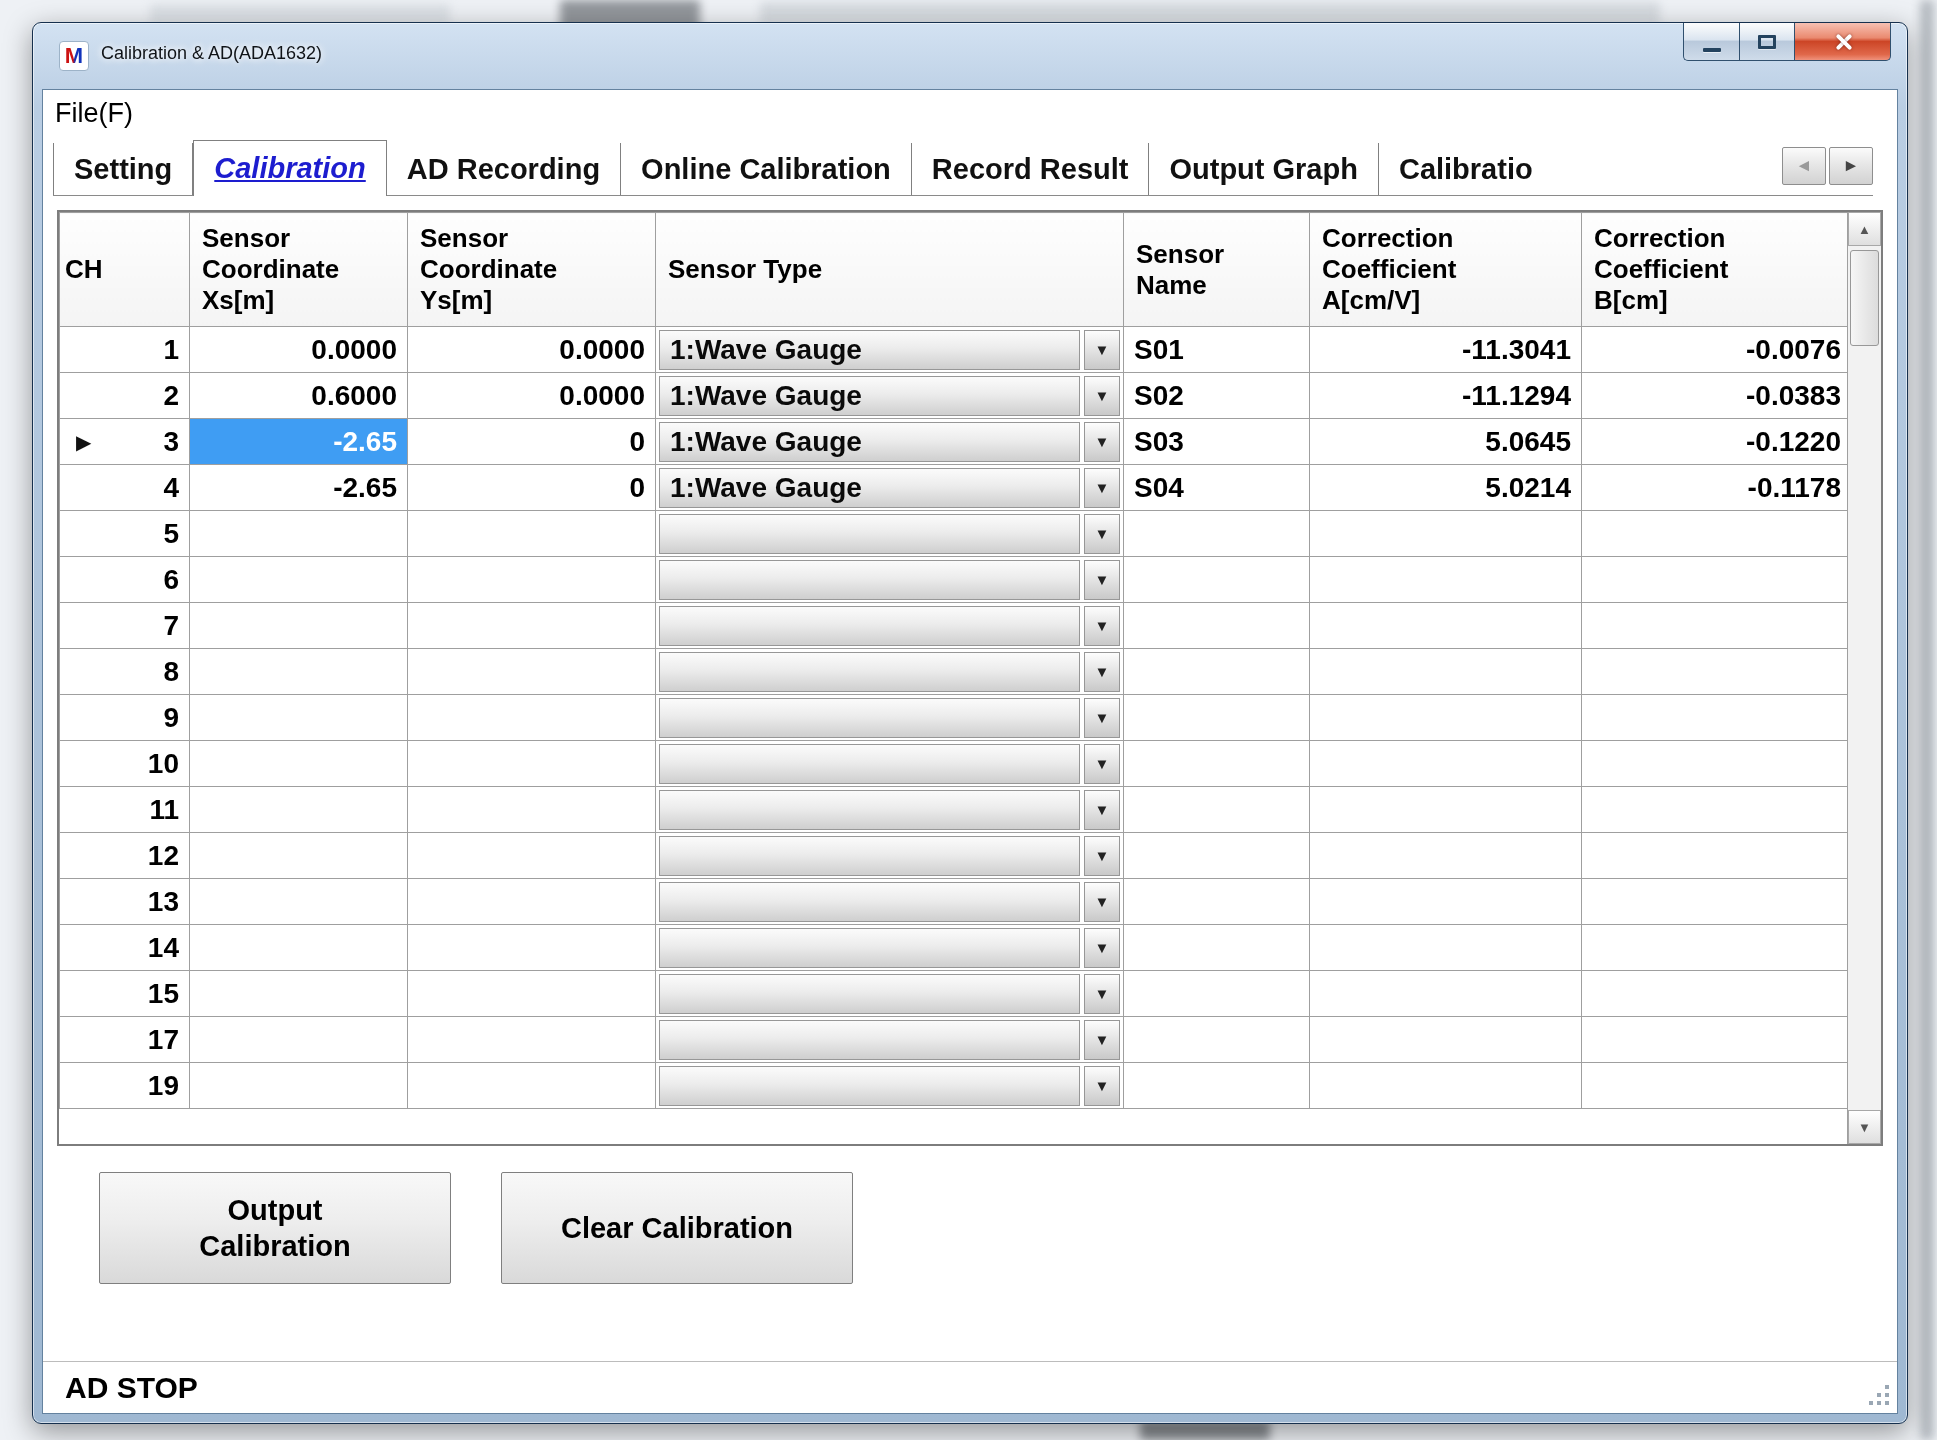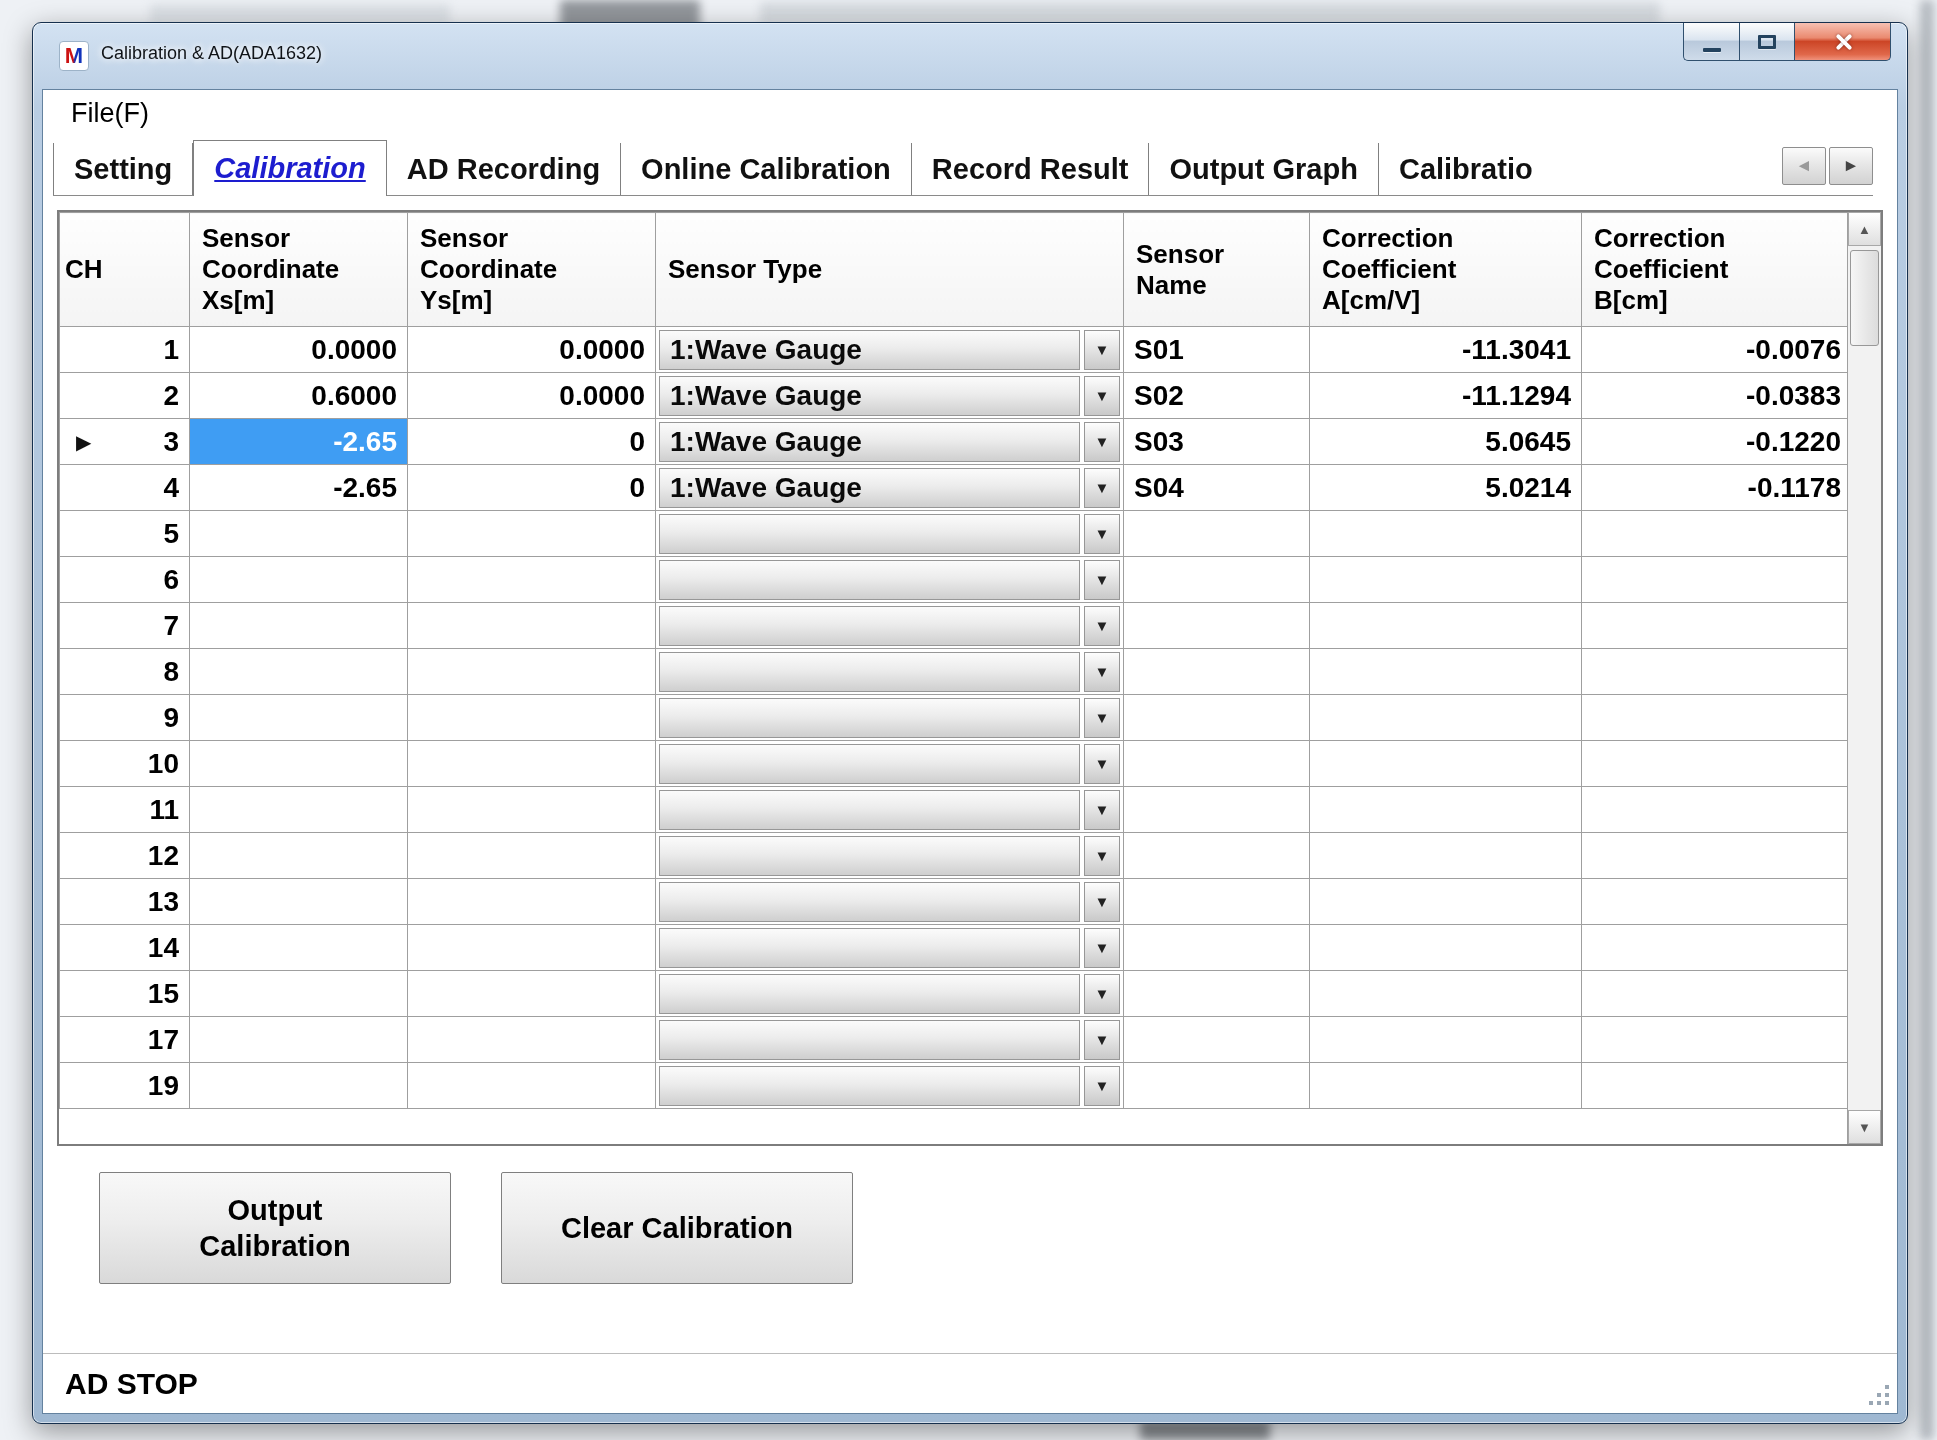--- a/index.html
+++ b/index.html
@@ -49,21 +49,21 @@
   .x-glyph::before,.x-glyph::after { content:""; position:absolute; left:11px; top:2px;
     width:4px; height:20px; background:#fff; border-radius:2px;
     box-shadow:0 0 3px rgba(60,0,0,.55); }
   .x-glyph::before { transform:rotate(45deg); }
   .x-glyph::after  { transform:rotate(-45deg); }
 
   
   .client { position:absolute; left:9px; right:9px; top:66px; bottom:9px;
     background:#ffffff; border:1px solid #64829f; }
 
-  .menubar { height:46px; display:flex; align-items:center; padding-left:20px; }
+  .menubar { height:46px; display:flex; align-items:center; padding-left:4px; }
   .menu-item { font-size:27px; color:#000; padding:2px 8px; }
 
   
   .tabstrip { position:relative; height:58px; margin:2px 24px 0 10px;
     border-bottom:1px solid #8a8a8a; display:flex; align-items:flex-end; }
   .tab { height:52px; display:flex; align-items:center; padding:0 20px;
     font-size:29px; font-weight:700; color:#111; border-right:1px solid #808080;
     white-space:nowrap; cursor:default; }
   .tab.first { border-left:1px solid #808080; }
   .tab.active { background:#fff; border:1px solid #808080; border-bottom:none;
@@ -119,21 +119,21 @@
   .buttons-row { display:flex; gap:50px; margin:26px 0 0 56px; }
   .push-btn { min-width:352px; height:112px; padding:0 34px;
     border:1px solid #7f7f7f; border-radius:2px;
     background:linear-gradient(#f8f8f8,#ededed 45%,#d9d9d9);
     font-family:"Liberation Sans","DejaVu Sans",sans-serif;
     font-size:29px; font-weight:700; color:#000;
     display:flex; align-items:center; justify-content:center;
     text-align:center; white-space:pre-line; line-height:1.25; }
 
   
-  .statusbar { position:absolute; left:0; right:0; bottom:0; height:60px;
+  .statusbar { position:absolute; left:0; right:0; bottom:0; height:52px;
     border-top:1px solid #bcbcbc; background:#fff;
     display:flex; align-items:center; padding-left:22px;
     font-size:30px; font-weight:700; color:#000;margin-top:12px; }
   .grip { position:absolute; right:6px; bottom:6px; width:22px; height:22px; }
   .grip::before { content:""; position:absolute; right:2px; bottom:2px; width:4px; height:4px;
     background:#9aa7b4;
     box-shadow:0 -8px 0 #9aa7b4, 0 -16px 0 #9aa7b4,
                -8px 0 0 #9aa7b4, -8px -8px 0 #9aa7b4, -16px 0 0 #9aa7b4; }
 </style>
 </head>

